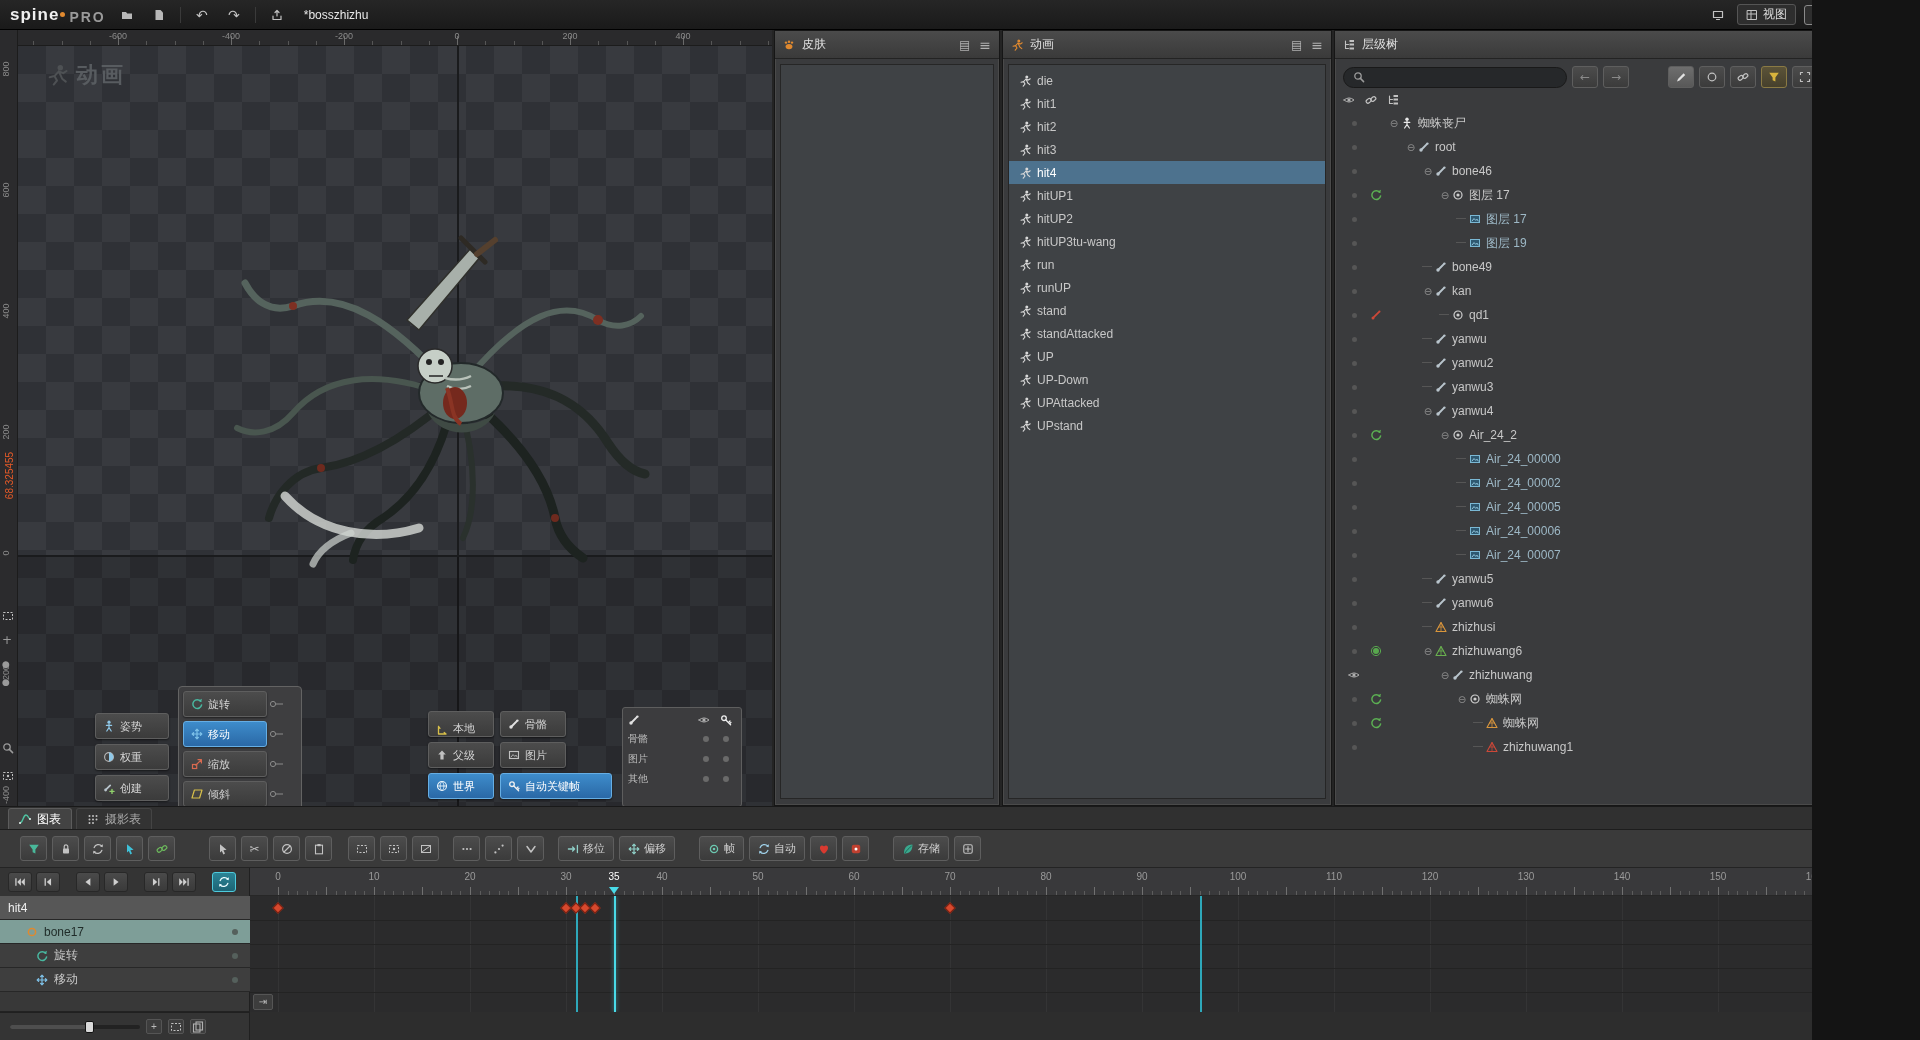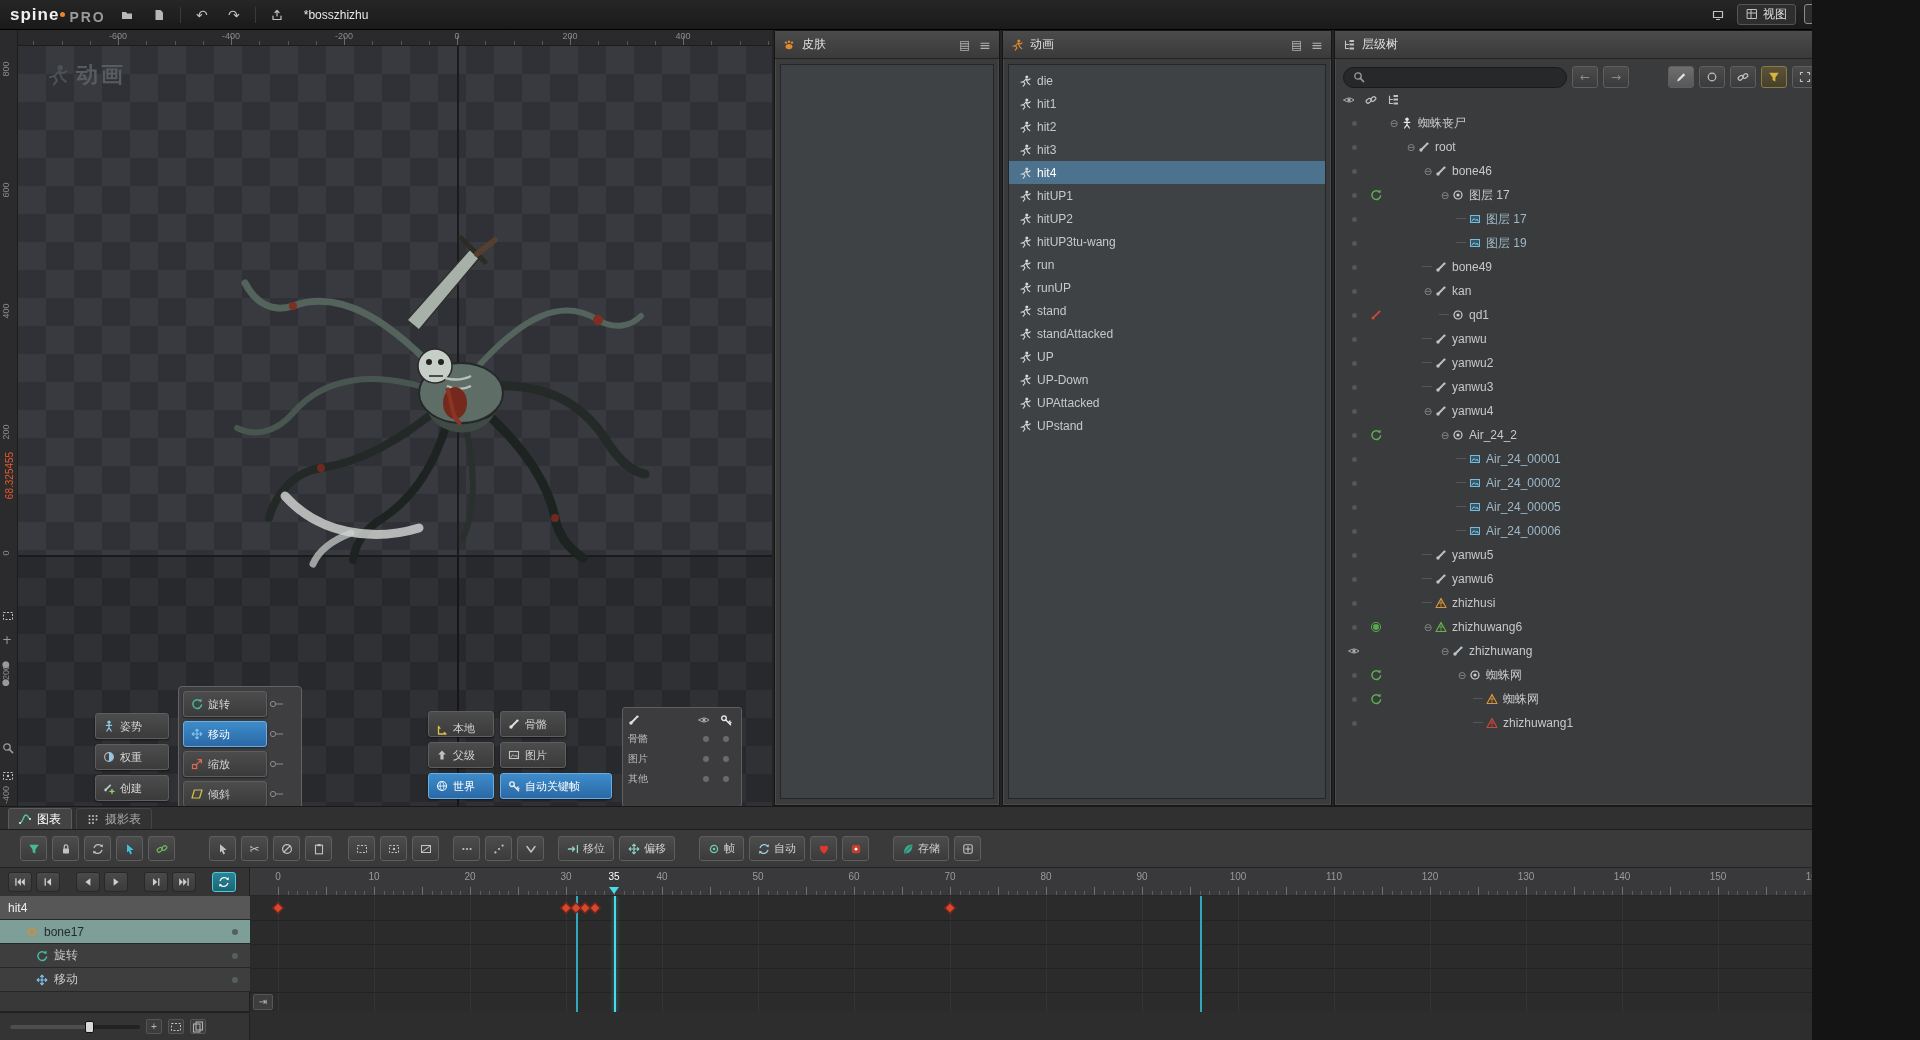--- a/index.html
+++ b/index.html
@@ -11,21 +11,21 @@
 .tg{font-family:"DejaVu Sans",sans-serif;line-height:1}
 
 #titlebar{position:absolute;left:0;top:0;width:1920px;height:30px;background:linear-gradient(#262626,#1a1a1a);
   border-bottom:1px solid #000;display:flex;align-items:center;padding:0 10px;gap:10px}
 .logotxt{font-size:17px;color:#f0f0f0;letter-spacing:1px;font-weight:bold}
 .logodot{width:5px;height:5px;border-radius:50%;background:#e0892f;display:inline-block;margin:0 2px 8px 1px}
 .pro{font-size:14px;color:#9a9a9a;font-weight:bold;letter-spacing:2px;margin-left:2px}
 .tbico{width:22px;height:22px;display:inline-flex;align-items:center;justify-content:center;border-radius:3px}
 .tsep{width:1px;height:16px;background:#3a3a3a}
 .doctitle{color:#e8e8e8;font-size:12px;margin-left:6px}
-.tright{margin-left:auto;display:flex;gap:8px}
+.tright{margin-left:auto;display:flex;align-items:center;gap:8px}
 .viewbtn{display:flex;align-items:center;gap:5px;height:21px;padding:0 8px;background:#2e2e2e;border:1px solid #555;border-radius:3px;color:#ddd}
 .winbtn{width:30px;height:20px;border:1px solid #8a8a8a;border-radius:3px;background:#2e2e2e;display:flex;align-items:center;justify-content:center}
 
 #viewport{left:0;top:30px;width:772px;height:776px;background:#2c2c2e}
 #leftstrip{position:absolute;left:0;top:0;width:18px;height:776px;background:#2b2b2d;border-right:1px solid #1c1c1c}
 .llab{position:absolute;width:40px;left:-14px;text-align:center;font-size:9px;color:#8a8a8a;transform:rotate(-90deg)}
 .readout{position:absolute;width:84px;left:-33px;top:440px;text-align:center;font-size:10px;color:#e55a28;transform:rotate(-90deg)}
 .stripico{position:absolute;left:2px;color:#9a9a9a}
 #topruler{position:absolute;left:18px;top:0;width:754px;height:16px;background:#2a2a2c;border-bottom:1px solid #1c1c1c;overflow:hidden}
 .tick-s{position:absolute;bottom:0;width:1px;height:4px;background:#565656}
@@ -1059,21 +1059,21 @@
           </span>
           <span class="gcol"></span>
           <span style="width:68px;flex:none"></span>
           <span class="conn"></span>
           <span class="ic">
             <svg width="12" height="12" viewBox="0 0 12 12">
               <rect x="1.5" y="2.5" width="9" height="7" fill="#2e5870" stroke="#7ab8d4" stroke-width="1"></rect>
               <path d="M3 8l2-2.4 1.8 1.8L8 6.2 9.2 8" stroke="#9fd4ea" stroke-width="0.9" fill="none" stroke-linecap="round" stroke-linejoin="round"></path>
             </svg>
           </span>
-          <span class="lbl limg">Air_24_00001</span>
+          <span class="lbl limg">Air_24_00000</span>
         </div>
         <div class="trow">
           <span class="gcol">
             <span class="gdot"></span>
           </span>
           <span class="gcol"></span>
           <span style="width:68px;flex:none"></span>
           <span class="conn"></span>
           <span class="ic">
             <svg width="12" height="12" viewBox="0 0 12 12">
@@ -1105,20 +1105,35 @@
           <span class="gcol"></span>
           <span style="width:68px;flex:none"></span>
           <span class="conn"></span>
           <span class="ic">
             <svg width="12" height="12" viewBox="0 0 12 12">
               <rect x="1.5" y="2.5" width="9" height="7" fill="#2e5870" stroke="#7ab8d4" stroke-width="1"></rect>
               <path d="M3 8l2-2.4 1.8 1.8L8 6.2 9.2 8" stroke="#9fd4ea" stroke-width="0.9" fill="none" stroke-linecap="round" stroke-linejoin="round"></path>
             </svg>
           </span>
           <span class="lbl limg">Air_24_00006</span>
+        </div>
+        <div class="trow">
+          <span class="gcol">
+            <span class="gdot"></span>
+          </span>
+          <span class="gcol"></span>
+          <span style="width:68px;flex:none"></span>
+          <span class="conn"></span>
+          <span class="ic">
+            <svg width="12" height="12" viewBox="0 0 12 12">
+              <rect x="1.5" y="2.5" width="9" height="7" fill="#2e5870" stroke="#7ab8d4" stroke-width="1"></rect>
+              <path d="M3 8l2-2.4 1.8 1.8L8 6.2 9.2 8" stroke="#9fd4ea" stroke-width="0.9" fill="none" stroke-linecap="round" stroke-linejoin="round"></path>
+            </svg>
+          </span>
+          <span class="lbl limg">Air_24_00007</span>
         </div>
         <div class="trow">
           <span class="gcol">
             <span class="gdot"></span>
           </span>
           <span class="gcol"></span>
           <span style="width:34px;flex:none"></span>
           <span class="conn"></span>
           <span class="ic">
             <svg width="12" height="12" viewBox="0 0 12 12">

